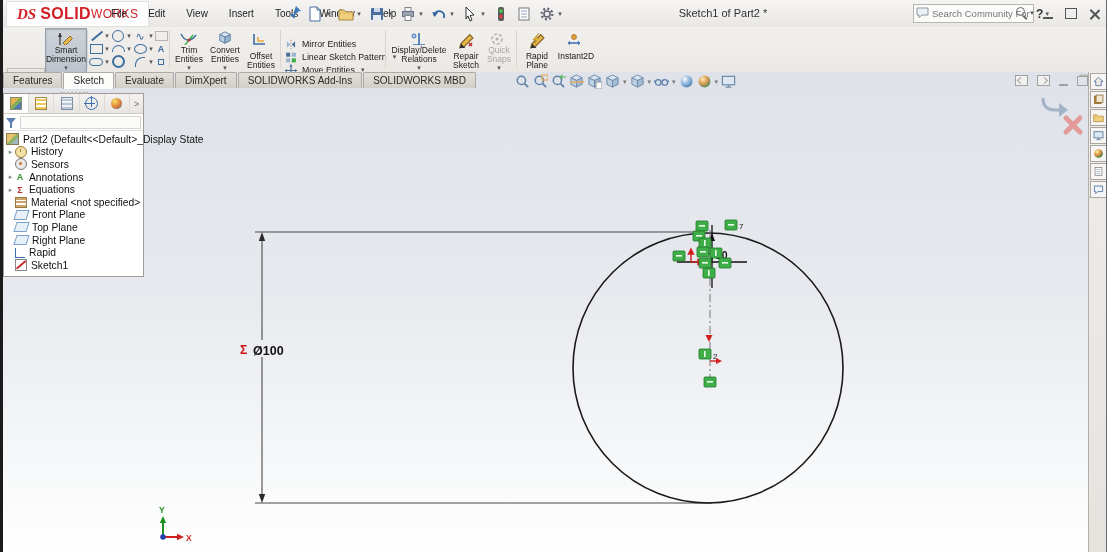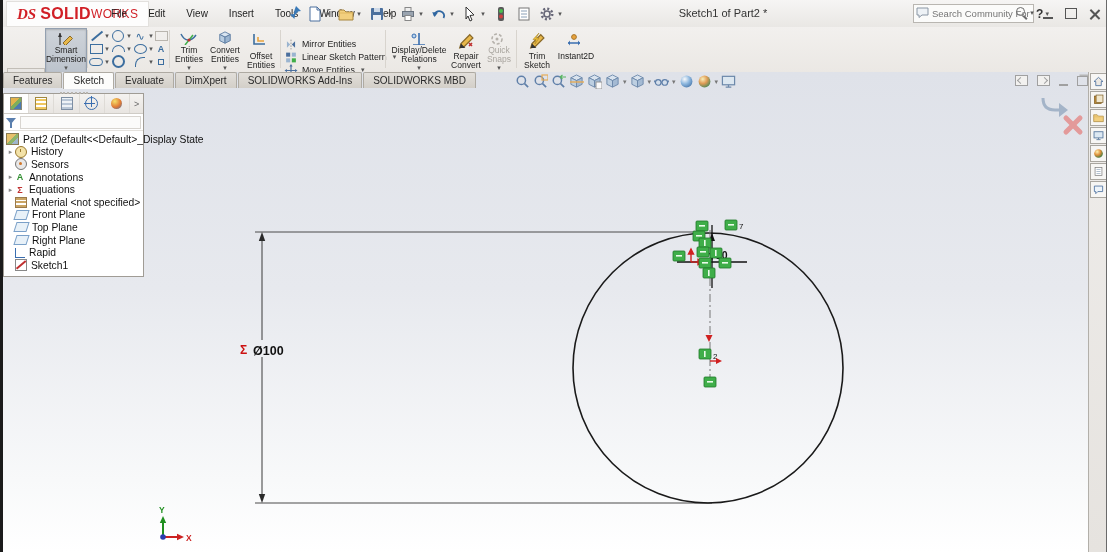--- a/index.html
+++ b/index.html
@@ -448,37 +448,37 @@
           <circle cx="5" cy="5" r="2" fill="#bcd6ee" stroke="#3a6eb0"></circle>
         </svg>
       <span class="lbl">Display/Delete Relations</span>
       <span class="caret"></span>
     </div>
     <div class="rbtn-lg" style="left:446px;width:32px;">
       <svg class="ric">
           <use href="#s-pencil"></use>
           <path d="M13 12l3 3M16 12l-3 3" stroke="#c03030" stroke-width="1.6"></path>
         </svg>
-      <span class="lbl">Repair Convert</span>
+      <span class="lbl">Repair Sketch</span>
     </div>
     <div class="rbtn-lg grayed" style="left:480px;width:30px;">
       <svg class="ric">
           <circle cx="8" cy="8" r="5" fill="none" stroke="#b5b1ab" stroke-width="1.6" stroke-dasharray="3 2"></circle>
           <circle cx="8" cy="8" r="1.5" fill="#b5b1ab"></circle>
         </svg>
       <span class="lbl">Quick Snaps</span>
       <span class="caret"></span>
     </div>
     <div class="rsep" style="left:513px;"></div>
     <div class="rbtn-lg" style="left:517px;width:32px;">
       <svg class="ric">
           <use href="#s-pencil"></use>
           <path d="M12 2l-3 5h3l-4 6 1-4.5H6z" fill="#f0c030" stroke="#a8842a" stroke-width=".6"></path>
         </svg>
-      <span class="lbl">Trim Sketch</span>
+      <span class="lbl">Rapid Plane</span>
     </div>
     <div class="rbtn-lg" style="left:551px;width:42px;">
       <svg class="ric">
           <path d="M2 12h12" stroke="#3a6eb0" stroke-width="1.5"></path>
           <path d="M2 12 4 9.5v5zM14 12l-2-2.5v5z" fill="#3a6eb0"></path>
           <circle cx="8" cy="6" r="2.4" fill="#e8a33d" stroke="#a8752a"></circle>
         </svg>
       <span class="lbl">Instant2D</span>
     </div>
   </div>

